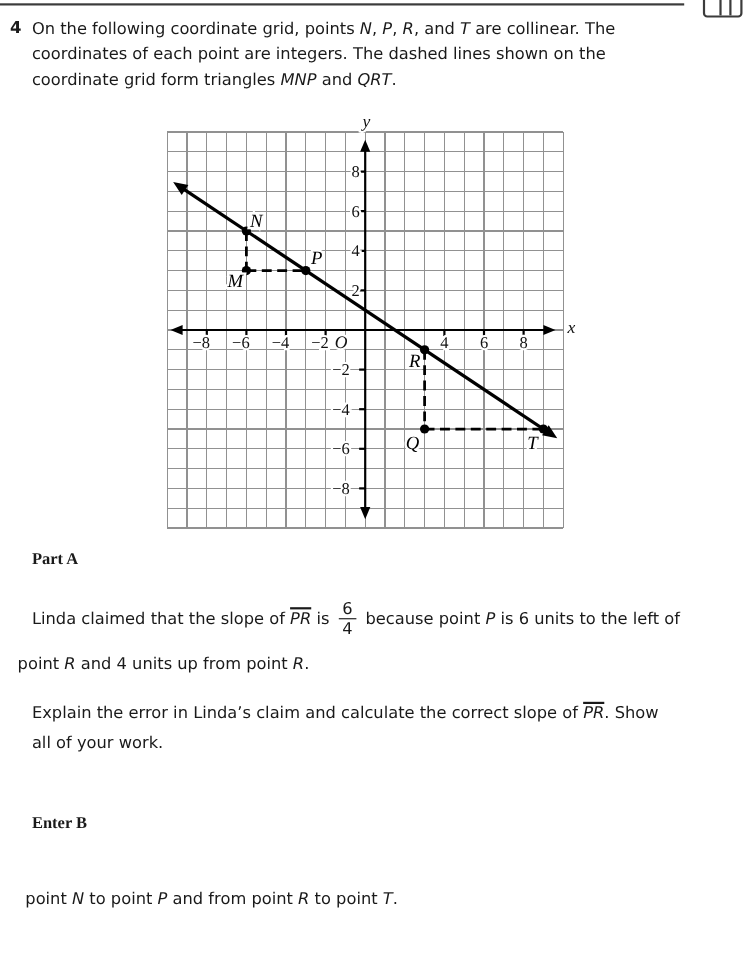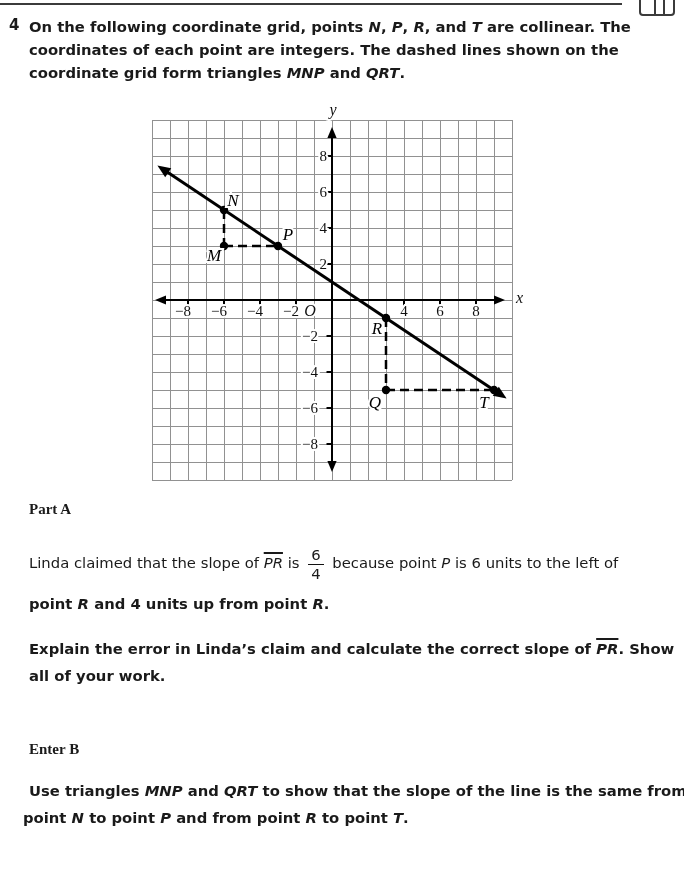--- a/index.html
+++ b/index.html
@@ -6,21 +6,21 @@
   #page{
     position:relative;width:684px;height:888px;background:#ffffff;
     font-family:"DejaVu Sans",sans-serif;font-size:14.8px;color:#1a1a1a;
     overflow:hidden;
   }
   .abs{position:absolute;white-space:nowrap;}
   .heading{font-weight:bold;font-size:15px;font-family:Liberation Serif, serif;}
   .qnum{font-weight:bold;font-size:15px;}
   .i{font-style:italic;}
   .io{font-style:italic;text-decoration:overline;text-decoration-thickness:1.5px;}
-  .rich-line{line-height:20px;font-weight:bold;}
+  .rich-line{line-height:20px;}
   .frac-line{line-height:40px;}
   .frac{display:inline-block;vertical-align:middle;text-align:center;margin:0 4px;line-height:1.05;}
   .frac .num{display:block;padding:0 3px 1px;}
   .frac .bar{display:block;border-top:1.6px solid #111;margin-bottom:1px;}
   .frac .den{display:block;padding:0 3px;}
   #top-rule{position:absolute;left:0;top:3px;width:622px;height:2px;background:#3b3b3b;}
   #partial-icon{
     position:absolute;left:639px;top:-10px;width:32px;height:22px;
     border:2px solid #3b3b3b;border-radius:4px;background:#fff;
   }
@@ -153,21 +153,20 @@
       <circle cx="246" cy="220" r="4.2" fill="#000"></circle>
       <text x="237" y="236" text-anchor="middle" class="ptlbl">R</text>
       <circle cx="246" cy="292" r="4.2" fill="#000"></circle>
       <text x="235" y="310" text-anchor="middle" class="ptlbl">Q</text>
       <circle cx="354" cy="292" r="4.2" fill="#000"></circle>
       <text x="344" y="310" text-anchor="middle" class="ptlbl">T</text>
     </svg>
 
   <div class="abs heading" style="left:29px;top:501px;">Part A</div>
   <div class="abs frac-line" style="left:29px;top:543px;"><span>Linda claimed that the slope of </span><span class="io">PR</span><span> is </span><span class="frac"><span class="num">6</span><span class="bar"></span><span class="den">4</span></span><span> because point </span><span class="i">P</span><span> is 6 units to the left of</span></div>
-  <div class="abs rich-line" style="left:29px;top:594px;text-align:right;"><span>point </span><span class="i">R</span><span> and 4 units up from point </span><span class="i">R</span><span>.</span></div>
+  <div class="abs rich-line" style="left:16px;top:594px;text-align:right;"><span>point </span><span class="i">R</span><span> and 4 units up from point </span><span class="i">R</span><span>.</span></div>
   <div class="abs rich-line" style="left:29px;top:639px;text-align:center;"><span>Explain the error in Linda’s claim and calculate the correct slope of </span><span class="io">PR</span><span>. Show</span></div>
   <div class="abs rich-line" style="left:29px;top:666px;"><span>all of your work.</span></div>
 
   <div class="abs heading" style="left:29px;top:741px;">Enter B</div>
-  <div class="abs rich-line" style="left:29px;top:781px;"><span>Use triangles </span><span class="i">MNP</span><span> and </span><span class="i">QRT</span><span> to show that the slope of the line is the same from</span></div>
   <div class="abs rich-line" style="left:23px;top:808px;"><span>point </span><span class="i">N</span><span> to point </span><span class="i">P</span><span> and from point </span><span class="i">R</span><span> to point </span><span class="i">T</span><span>.</span></div>
 
 </div>
 
 </body></html>

